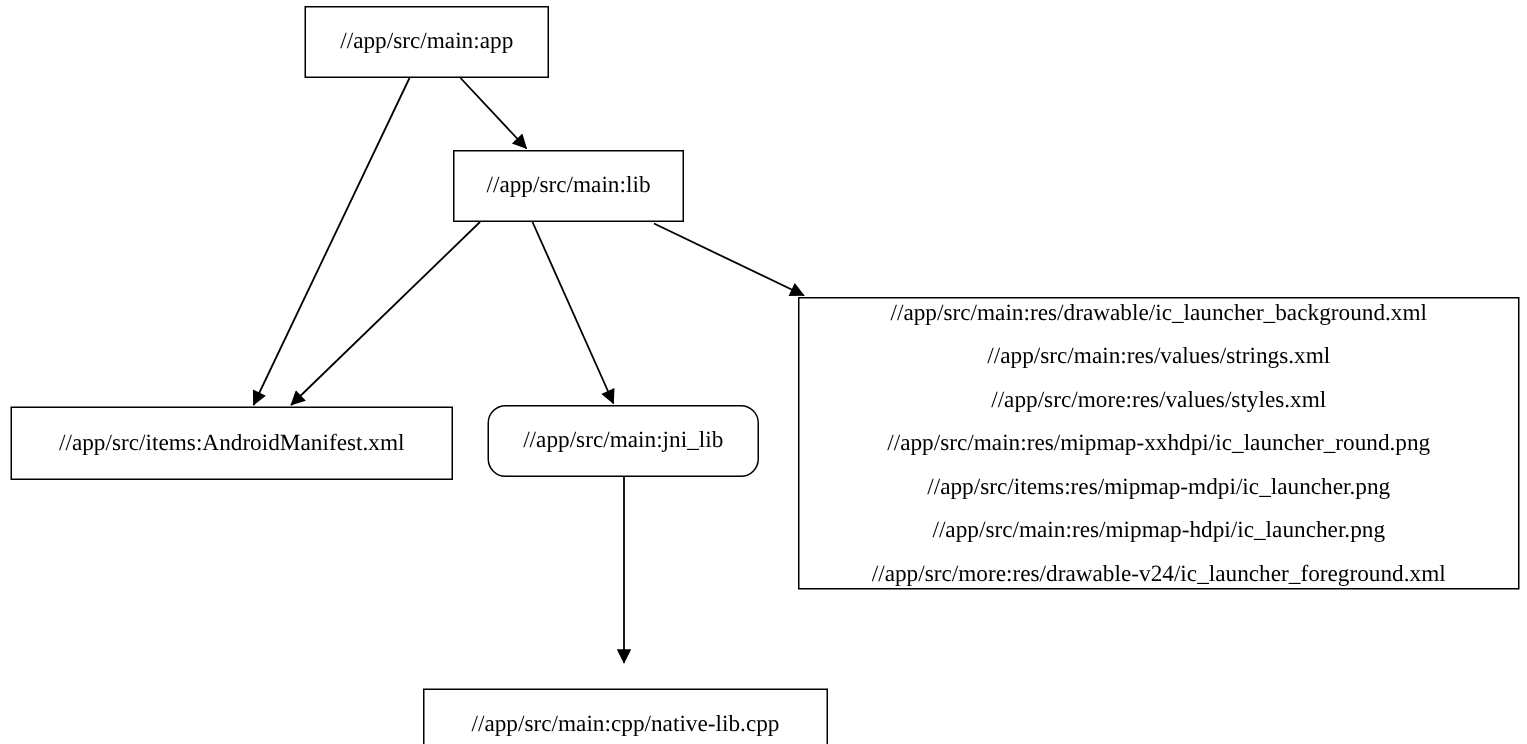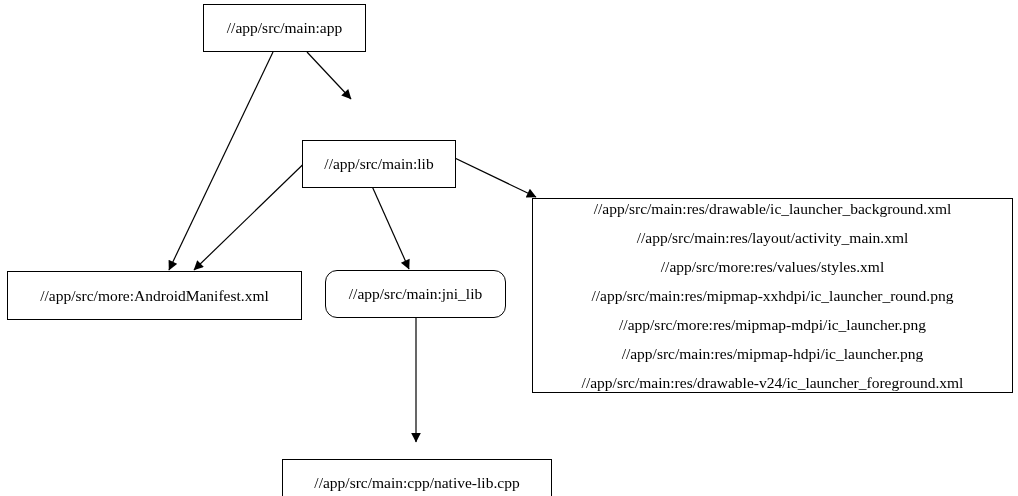--- a/index.html
+++ b/index.html
@@ -36,21 +36,21 @@
     font-size: 15.5px;
     white-space: nowrap;
   }
   .node.multi {
     flex-direction: column;
     justify-content: space-between;
     line-height: 19.4px;
     font-size: 15.5px;
   }
   #n-app      { left: 203px; top: 4px;   width: 163px; height: 48px; }
-  #n-lib      { left: 302px; top: 100px; width: 154px; height: 48px; margin-top: 40px; }
+  #n-lib      { left: 302px; top: 100px; width: 154px; height: 48px; }
   #n-manifest { left: 7px;   top: 271px; width: 295px; height: 49px; }
   #n-jnilib   { left: 325px; top: 270px; width: 181px; height: 48px; border-radius: 12px; }
   #n-res      { left: 532px; top: 198px; width: 481px; height: 195px; }
   #n-native   { left: 282px; top: 443px; width: 270px; height: 48px; margin-top: 16px; }
 </style>
 </head>
 <body>
 
 <div class="canvas">
 
@@ -65,29 +65,29 @@
     <line x1="320" y1="148" x2="194" y2="270" stroke="#000000" stroke-width="1.2" marker-end="url(#arrow)"></line>
     <line x1="355" y1="148" x2="409" y2="269" stroke="#000000" stroke-width="1.2" marker-end="url(#arrow)"></line>
     <line x1="436" y1="149" x2="536" y2="197" stroke="#000000" stroke-width="1.2" marker-end="url(#arrow)"></line>
     <line x1="416" y1="318" x2="416" y2="442" stroke="#000000" stroke-width="1.2" marker-end="url(#arrow)"></line>
   </svg>
 
   <div class="node" id="n-app">//app/src/main:app</div>
 
   <div class="node" id="n-lib">//app/src/main:lib</div>
 
-  <div class="node" id="n-manifest">//app/src/more:AndroidManifest.xml</div>
+  <div class="node" id="n-manifest">//app/src/items:AndroidManifest.xml</div>
 
   <div class="node" id="n-jnilib">//app/src/main:jni_lib</div>
 
   <div class="node multi" id="n-res">
     <div>//app/src/main:res/drawable/ic_launcher_background.xml</div>
-    <div>//app/src/main:res/layout/activity_main.xml</div>
+    <div>//app/src/main:res/values/strings.xml</div>
     <div>//app/src/more:res/values/styles.xml</div>
     <div>//app/src/main:res/mipmap-xxhdpi/ic_launcher_round.png</div>
-    <div>//app/src/more:res/mipmap-mdpi/ic_launcher.png</div>
+    <div>//app/src/items:res/mipmap-mdpi/ic_launcher.png</div>
     <div>//app/src/main:res/mipmap-hdpi/ic_launcher.png</div>
-    <div>//app/src/main:res/drawable-v24/ic_launcher_foreground.xml</div>
+    <div>//app/src/more:res/drawable-v24/ic_launcher_foreground.xml</div>
   </div>
 
   <div class="node" id="n-native">//app/src/main:cpp/native-lib.cpp</div>
 
 </div>
 
 </body></html>

